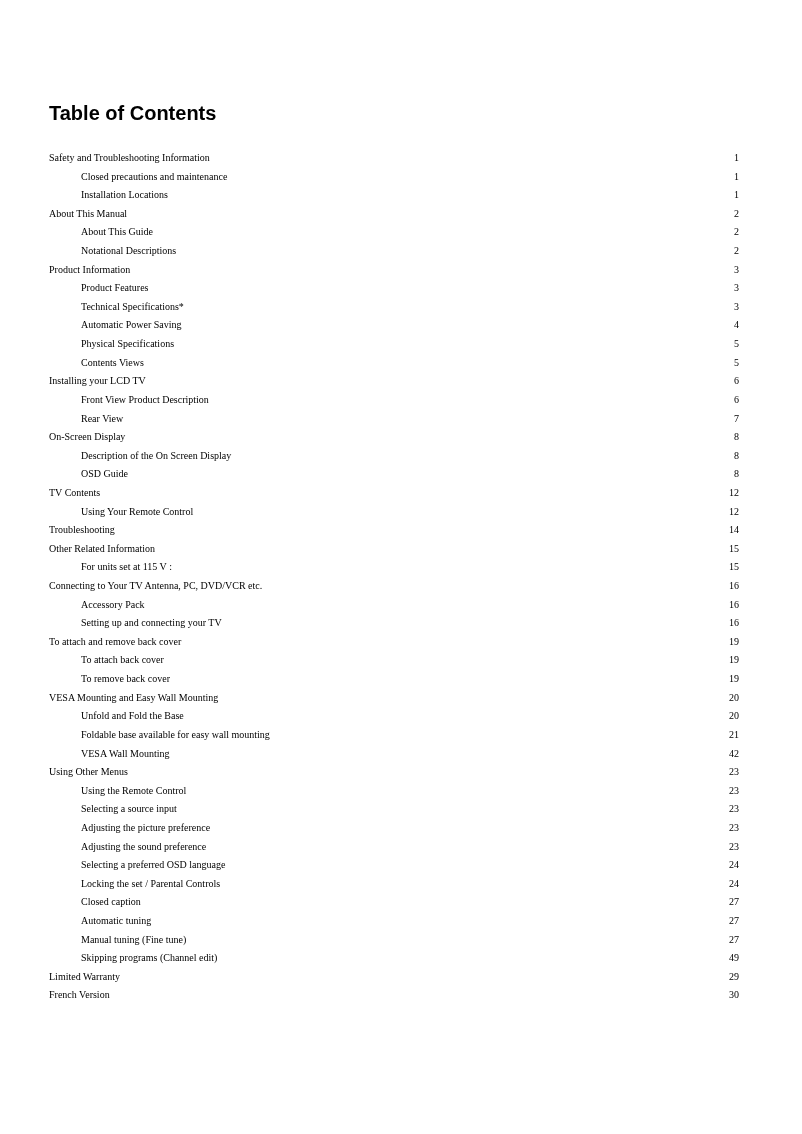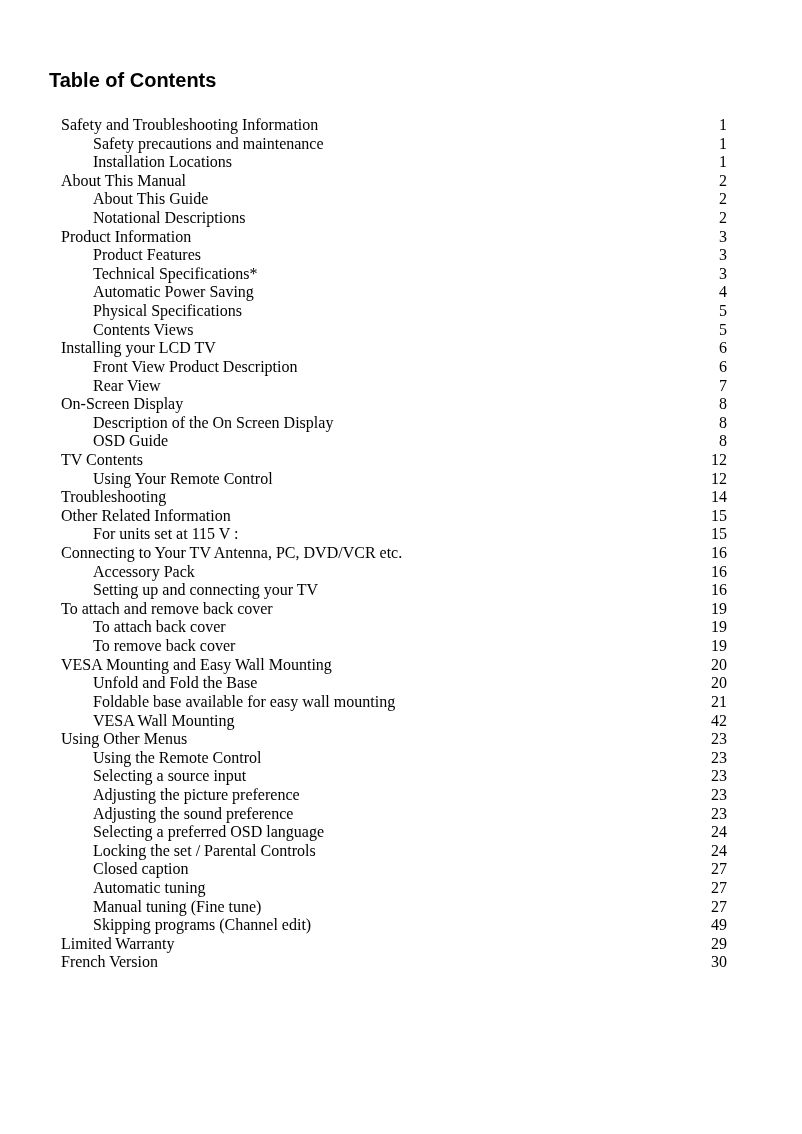--- a/index.html
+++ b/index.html
@@ -10,37 +10,37 @@
     body {
       width: 802px;
       height: 1134px;
       position: relative;
       overflow: hidden;
       color: #000000;
     }
     .page {
       position: absolute;
       left: 49px;
-      top: 68px;
+      top: 101px;
       width: 690px;
     }
     .toc-title {
       font-family: "Liberation Sans", sans-serif;
       font-weight: bold;
       font-size: 20px;
       line-height: 24px;
       margin: 0 0 24px 0;
       letter-spacing: 0px;
     }
     .toc-list {
       list-style: none;
-      margin: 12px;
+      margin: 0;
       padding: 0;
       font-family: "Liberation Serif", serif;
-      font-size: 16px;
+      font-size: 10px;
     }
     .toc-entry {
       display: flex;
       align-items: baseline;
       height: 18.62px;
       line-height: 18.62px;
       white-space: nowrap;
       overflow: hidden;
     }
     .toc-entry.level-2 {
@@ -75,21 +75,21 @@
 
 <div class="page">
   <h1 class="toc-title">Table of Contents</h1>
   <ul class="toc-list" id="toc-list">
       <li class="toc-entry level-1">
         <span class="toc-label">Safety and Troubleshooting Information</span>
         <span class="toc-leader"></span>
         <span class="toc-page">1</span>
       </li>
       <li class="toc-entry level-2">
-        <span class="toc-label">Safety precautions and maintenance</span>
+        <span class="toc-label">Closed precautions and maintenance</span>
         <span class="toc-leader"></span>
         <span class="toc-page">1</span>
       </li>
       <li class="toc-entry level-2">
         <span class="toc-label">Installation Locations</span>
         <span class="toc-leader"></span>
         <span class="toc-page">1</span>
       </li>
       <li class="toc-entry level-1">
         <span class="toc-label">About This Manual</span>

